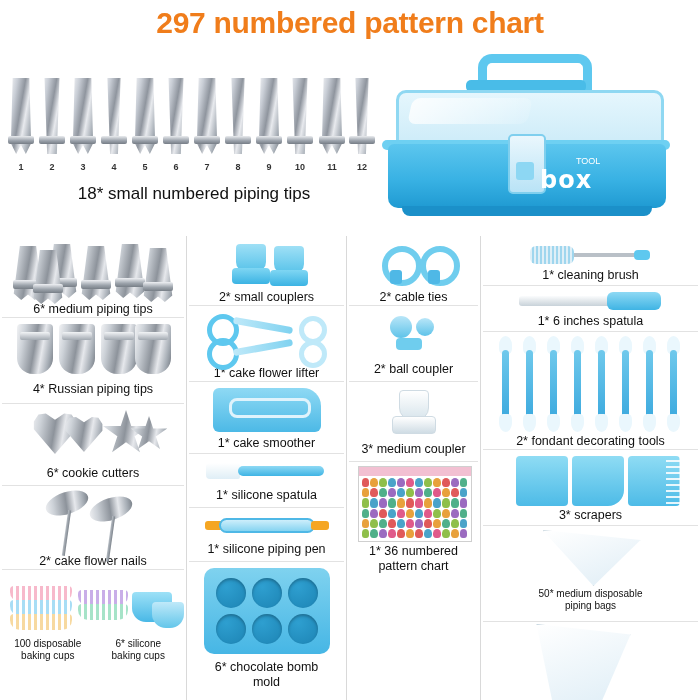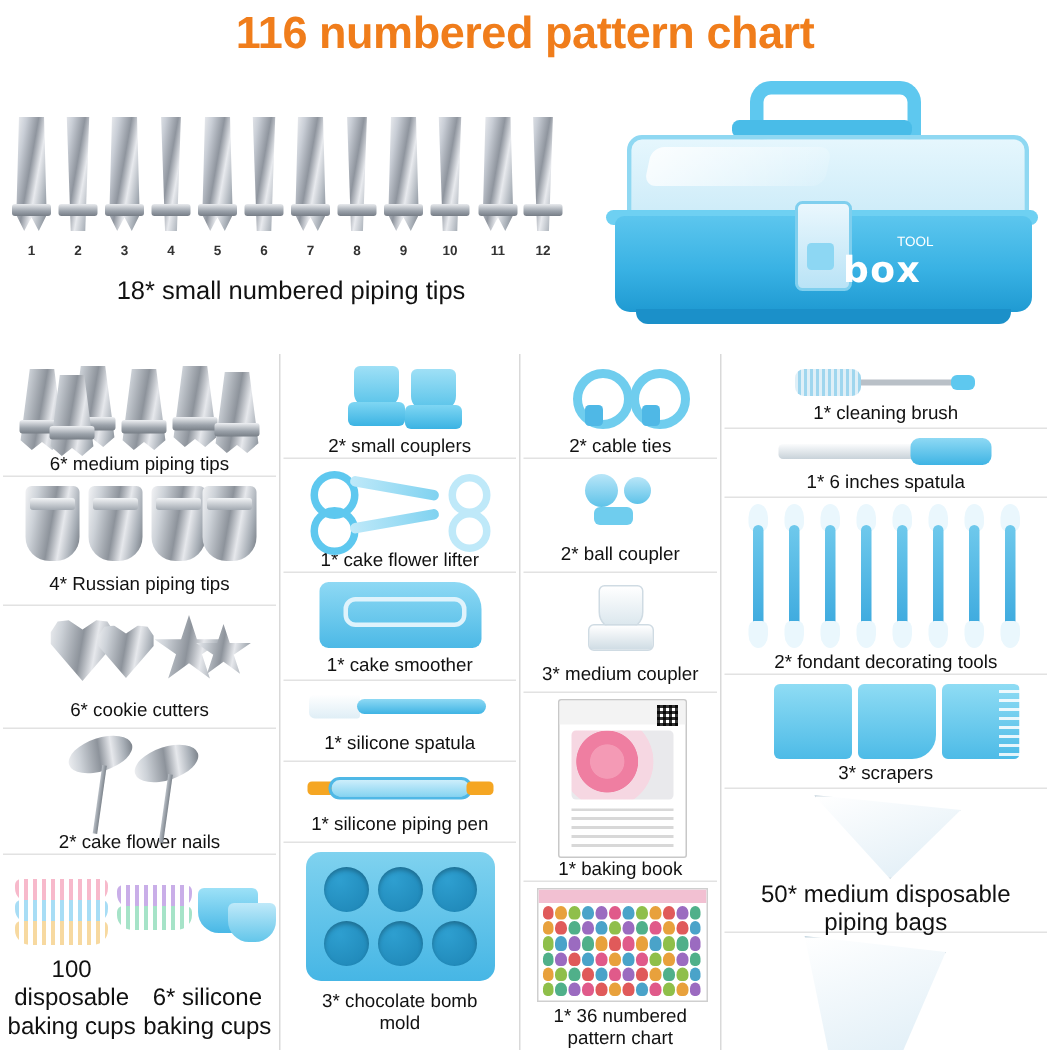--- a/index.html
+++ b/index.html
@@ -17,21 +17,21 @@
   .title{
     position:absolute;top:6px;left:0;width:700px;
     text-align:center;
     font-size:30px;font-weight:bold;
     color:#f07d1b;
     letter-spacing:-0.3px;
   }
 
   
   .top-left{position:absolute;left:0;top:48px;width:388px;height:186px;}
-  .top-right{position:absolute;left:392px;top:48px;width:308px;height:186px;}
+  .top-right{position:absolute;left:370px;top:48px;width:308px;height:186px;}
 
   .tips-row{position:absolute;left:6px;top:6px;width:376px;height:124px;}
   .tip{
     position:absolute;bottom:8px;width:26px;height:92px;
   }
   .tip .cone{
     position:absolute;left:2px;top:0;width:22px;height:76px;
     background:linear-gradient(100deg,#f4f5f7 0%,#c9ced6 22%,#8f959e 45%,#e8eaee 62%,#a9b0b8 82%,#6f757d 100%);
     clip-path:polygon(16% 0%, 84% 0%, 72% 100%, 28% 100%);
     border-radius:2px;
@@ -127,21 +127,21 @@
     position:relative;
     text-align:center;
     border-bottom:1px solid #e2e2e2;
     padding:4px 2px 5px 2px;
     box-sizing:border-box;
   }
   .cell:last-child{border-bottom:none;}
   .cell .lbl{
     font-size:12.5px;line-height:1.18;color:#111;margin-top:2px;display:block;
   }
-  .cell .lbl.sm{font-size:16px;}
+  .cell .lbl.sm{font-size:10px;}
   .art{position:relative;margin:0 auto;}
 
   
   .metal{
     background:linear-gradient(100deg,#f2f3f5 0%,#cdd2d8 20%,#8d939b 48%,#e6e8ec 66%,#a5acb4 85%,#70767e 100%);
   }
   .blue{ background:linear-gradient(180deg,#7fd6f3,#3bb3e3); }
   .blue2{ background:linear-gradient(180deg,#9fe0f6,#56c2e9); }
 
   
@@ -341,21 +341,21 @@
     background:linear-gradient(160deg,rgba(255,255,255,.95),rgba(214,233,244,.95));
     border:1px solid #c3d4de;
     clip-path:polygon(4% 0%, 100% 10%, 58% 100%, 20% 72%);
   }
 </style>
 </head>
 <body>
 
 <div class="page">
 
-  <div class="title">116 numbered pattern chart</div>
+  <div class="title">297 numbered pattern chart</div>
 
   <div class="top-left">
     <div class="tips-row">
       <div class="tip" style="left:2px">
           <span class="cone star metal"></span>
           <span class="band"></span>
           <span class="num">1</span>
         </div>
       <div class="tip" style="left:33px">
           <span class="cone metal"></span>
@@ -606,21 +606,21 @@
         <div class="art" style="width:140px;height:92px">
           <div class="mold" style="left:7px;top:2px">
             <div class="hole" style="left:12px;top:10px"></div>
             <div class="hole" style="left:48px;top:10px"></div>
             <div class="hole" style="left:84px;top:10px"></div>
             <div class="hole" style="left:12px;top:46px"></div>
             <div class="hole" style="left:48px;top:46px"></div>
             <div class="hole" style="left:84px;top:46px"></div>
           </div>
         </div>
-        <span class="lbl" style="white-space:pre-line">3* chocolate bomb
+        <span class="lbl" style="white-space:pre-line">6* chocolate bomb
 mold</span>
       </div>
     </div>
 
     <div class="col">
 
       <div class="cell" style="height:66px">
         <div class="art" style="width:100px;height:44px">
           <div class="tie" style="left:16px;top:2px">
               <div class="loop"></div>
@@ -648,31 +648,20 @@
       <div class="cell" style="height:80px">
         <div class="art" style="width:100px;height:54px">
           <div class="mcoup" style="left:28px;top:4px">
               <div class="top"></div>
               <div class="bot"></div>
             </div>
         </div>
         <span class="lbl">3* medium coupler</span>
       </div>
 
-      <div class="cell" style="height:126px">
-        <div class="art" style="width:110px;height:104px">
-          <div class="book" style="left:13px;top:0">
-            <div class="cover-top"></div>
-            <div class="qr"></div>
-            <div class="photo"></div>
-            <div class="lines"></div>
-          </div>
-        </div>
-        <span class="lbl">1* baking book</span>
-      </div>
 
       <div class="cell" style="height:112px;border-bottom:none">
         <div class="art" style="width:120px;height:76px">
           <div class="chart" style="left:4px;top:0">
             <div class="hdr"></div>
             <div class="grid2">
               <span style="background:#e05a5a"></span>
                 <span style="background:#e8a13c"></span>
                 <span style="background:#8fbf4a"></span>
                 <span style="background:#4aa3c9"></span>

